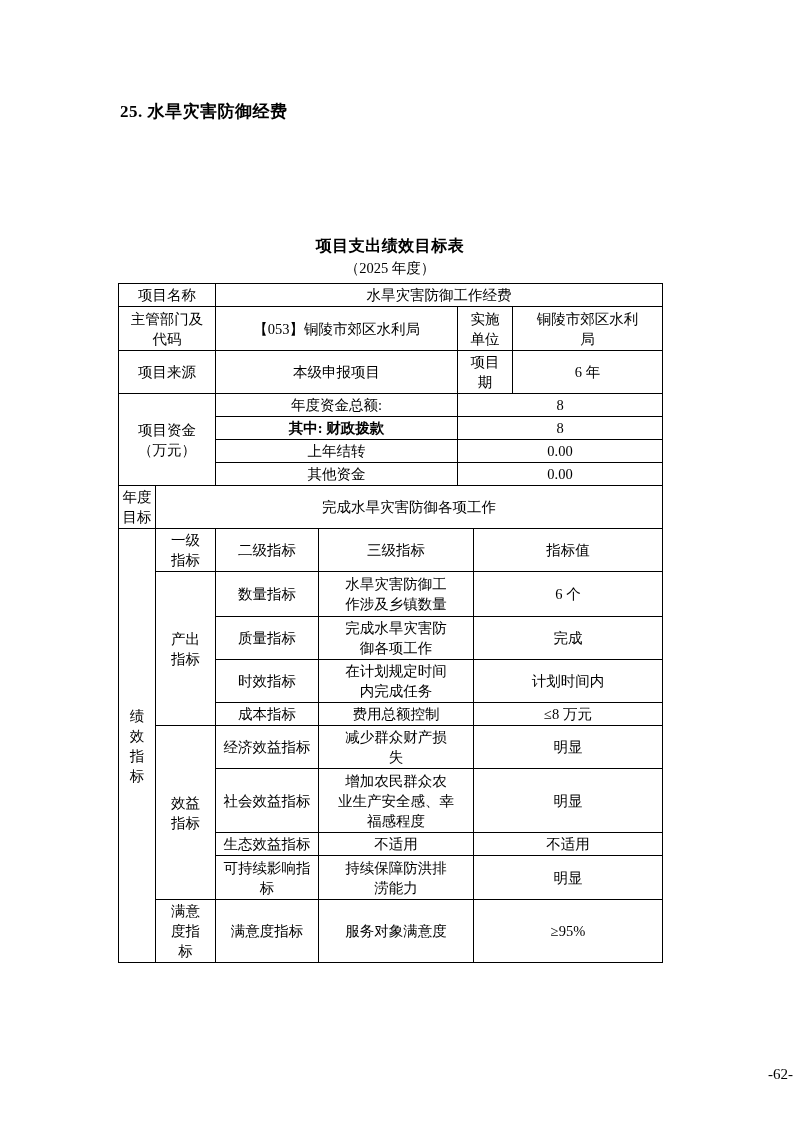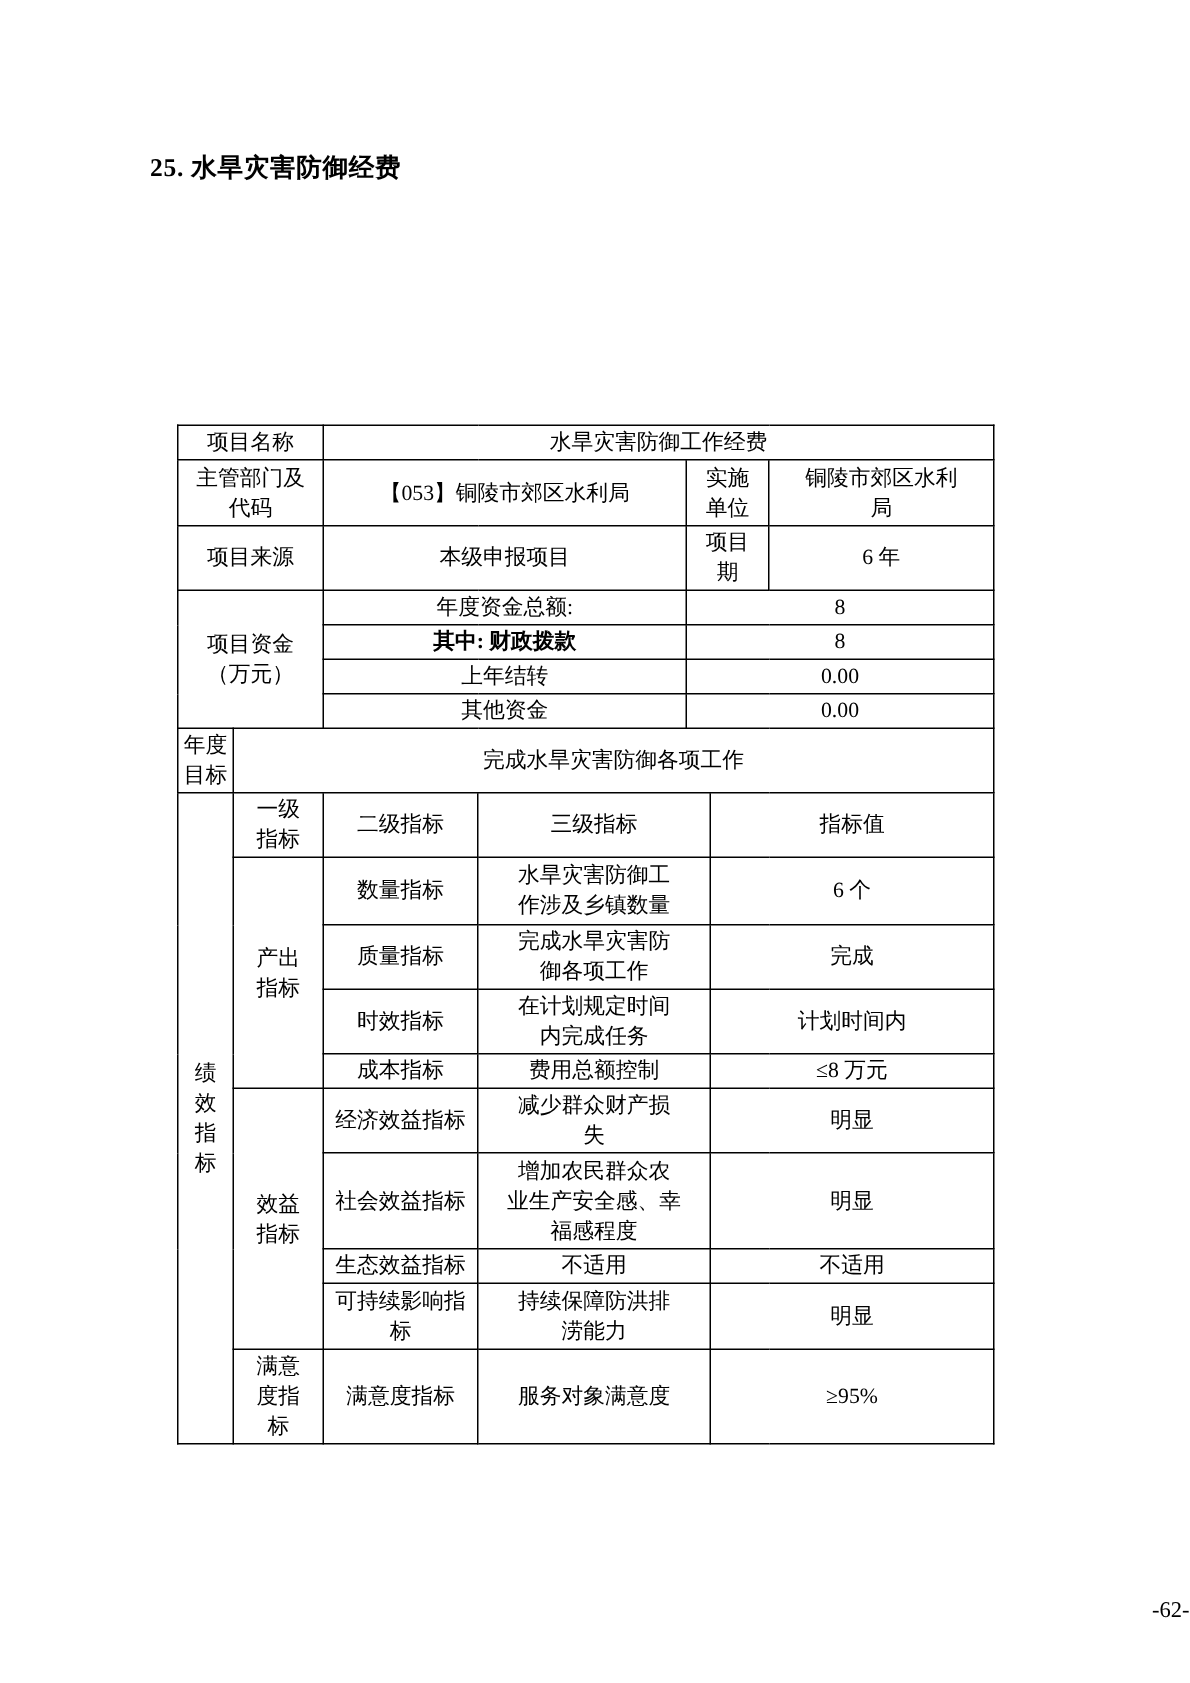--- a/index.html
+++ b/index.html
@@ -4,21 +4,21 @@
 <style>
   html, body { margin: 0; padding: 0; }
   body {
     width: 793px; height: 1122px;
     position: relative;
     background: #ffffff;
     color: #000000;
     font-family: "Liberation Serif", "DejaVu Serif", serif;
   }
   .heading {
-    position: absolute; left: 100px; top: 100px;
+    position: absolute; left: 120px; top: 100px;
     font-size: 17px; font-weight: bold;
     letter-spacing: 0.5px;
   }
   .title-block {
     position: absolute; left: 118px; top: 236px;
     width: 544px; text-align: center;
   }
   .table-title { font-size: 16px; font-weight: bold; letter-spacing: 0.5px; }
   .table-subtitle { font-size: 14.5px; margin-top: 2px; }
   table.perf {
@@ -43,20 +43,22 @@
     position: absolute; left: 0; top: 1066px;
     width: 793px; text-align: right; font-size: 15px;
   }
 </style>
 </head>
 <body>
 
 <div class="heading">25. 水旱灾害防御经费</div>
 
 <div class="title-block">
+  <div class="table-title">项目支出绩效目标表</div>
+  <div class="table-subtitle">（2025 年度）</div>
 </div>
 
 <table class="perf">
   <colgroup>
     <col style="width:37px">
       <col style="width:60px">
       <col style="width:103px">
     <col style="width:139px">
       <col style="width:16px">
       <col style="width:39px">

